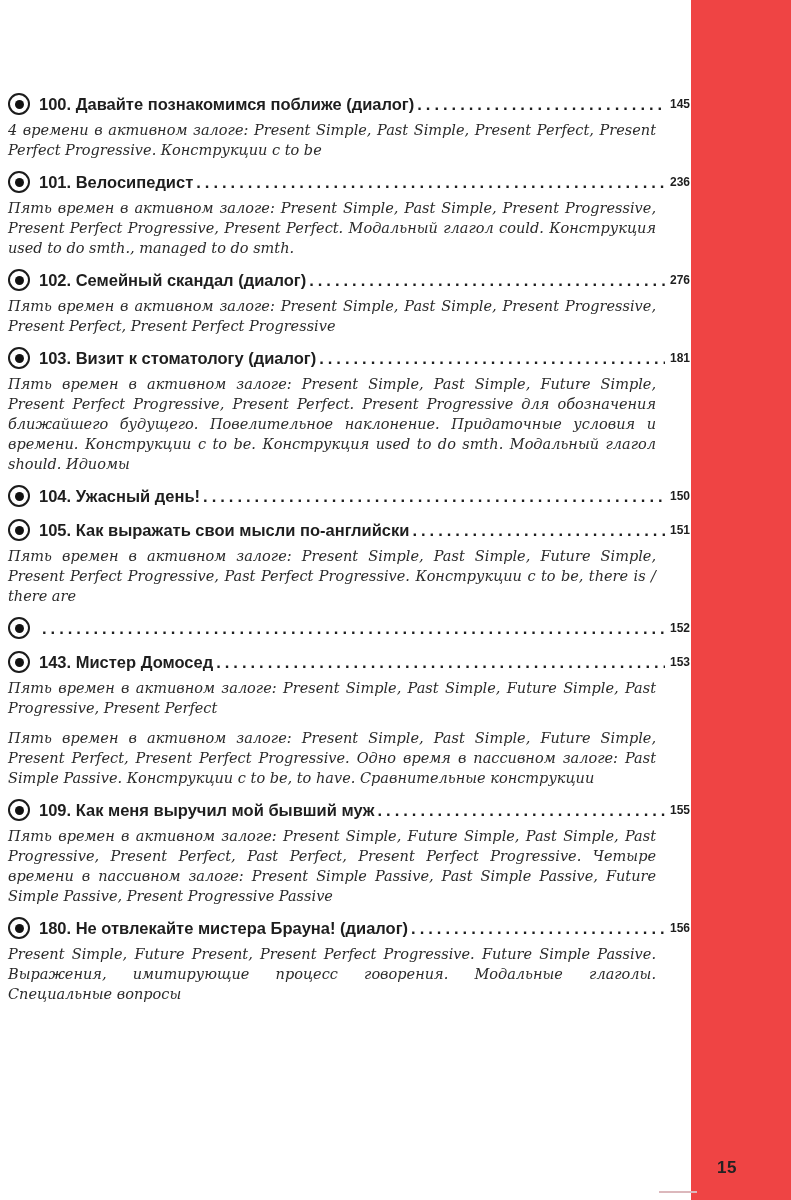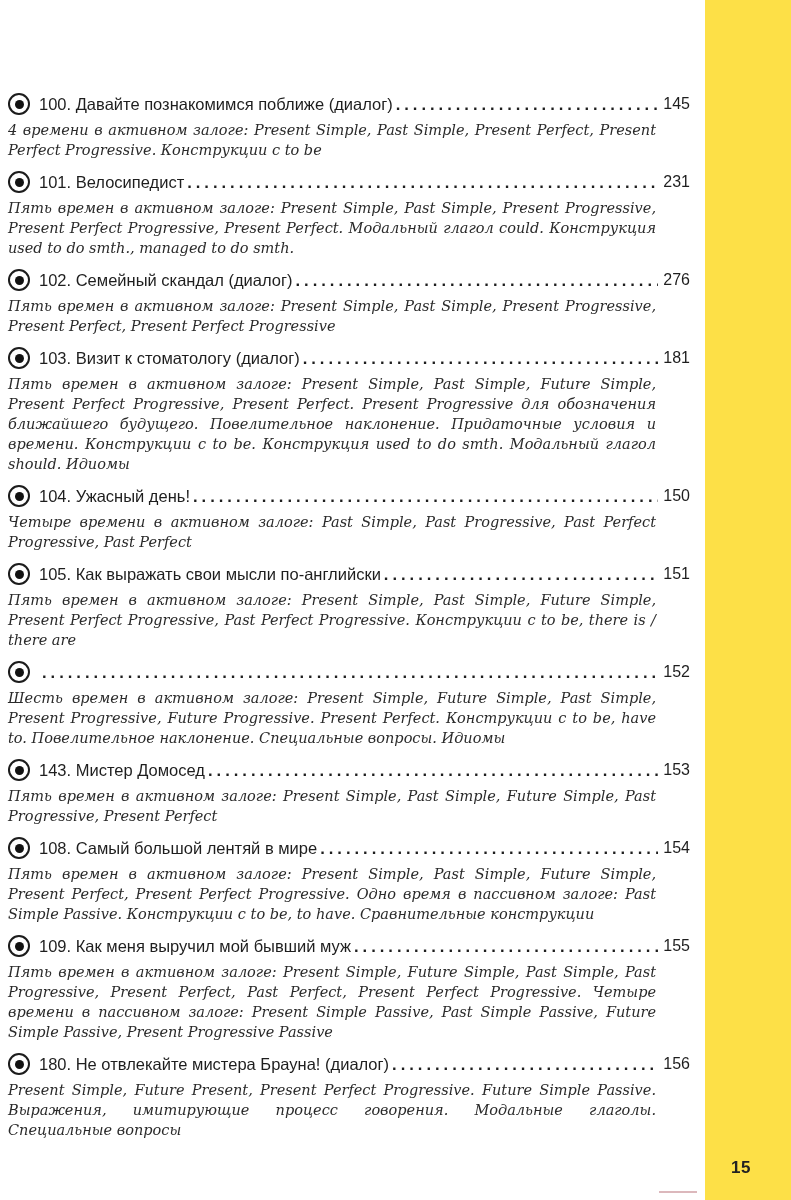--- a/index.html
+++ b/index.html
@@ -6,22 +6,22 @@
   body {
     width: 791px; height: 1200px;
     background: #ffffff;
     position: relative;
     overflow: hidden;
     font-family: "Liberation Sans", sans-serif;
   }
   .page { position: absolute; inset: 0; background: #ffffff; }
   .sidebar {
     position: absolute; top: 0; right: 0;
-    width: 86px; height: 1200px;
-    background: #fde047;
+    width: 100px; height: 1200px;
+    background: #ef4444;
   }
   .folio {
     position: absolute; left: 26px; bottom: 22px;
     font-weight: 700; font-size: 17px; color: #222222;
     letter-spacing: 0.5px;
   }
   .content {
     position: absolute; left: 8px; top: 92px;
     width: 682px;
   }
@@ -36,36 +36,36 @@
     border: 2px solid #1c1c1c; border-radius: 50%;
     display: flex; align-items: center; justify-content: center;
     margin-right: 9px; background: #ffffff;
   }
   .bullet-dot {
     width: 9px; height: 9px;
     background: #121212; border-radius: 50%;
   }
   .entry-title {
     flex: 0 0 auto;
-    font-weight: 400; font-size: 16.5px; color: #1e1e1e;
+    font-weight: 700; font-size: 16.5px; color: #1e1e1e;
     white-space: nowrap;
   }
   .leader {
     flex: 1 1 auto;
     overflow: hidden; white-space: nowrap;
     margin: 0 5px 0 3px;
     font-weight: 700; font-size: 16.5px; color: #1e1e1e;
   }
   .leader::after {
     content: "........................................................................................................................";
     letter-spacing: 4px;
   }
   .entry-page {
     flex: 0 0 auto;
-    font-weight: 400; font-size: 16px; color: #1e1e1e;
+    font-weight: 700; font-size: 12px; color: #1e1e1e;
   }
   .entry-desc {
     margin: 0; width: 648px;
     font-family: "DejaVu Serif", serif;
     font-style: italic;
     font-size: 14.5px; line-height: 20px;
     color: #2a2a2a;
     text-align: justify;
   }
   .red-mark {
@@ -93,21 +93,21 @@
       <p class="entry-desc">4 времени в активном залоге: Present Simple, Past Simple, Present Perfect, Present Perfect Progressive. Конструкции с to be</p>
     </div>
 
     <div class="entry">
       <div class="entry-row">
         <span class="bullet">
             <span class="bullet-dot"></span>
           </span>
         <span class="entry-title">101. Велосипедист</span>
         <span class="leader"></span>
-        <span class="entry-page">231</span>
+        <span class="entry-page">236</span>
       </div>
       <p class="entry-desc">Пять времен в активном залоге: Present Simple, Past Simple, Present Progressive, Present Perfect Progressive, Present Perfect. Модальный глагол could. Конструкция used to do smth., managed to do smth.</p>
     </div>
 
     <div class="entry">
       <div class="entry-row">
         <span class="bullet">
             <span class="bullet-dot"></span>
           </span>
         <span class="entry-title">102. Семейный скандал (диалог)</span>
@@ -131,21 +131,20 @@
 
     <div class="entry">
       <div class="entry-row">
         <span class="bullet">
             <span class="bullet-dot"></span>
           </span>
         <span class="entry-title">104. Ужасный день!</span>
         <span class="leader"></span>
         <span class="entry-page">150</span>
       </div>
-      <p class="entry-desc">Четыре времени в активном залоге: Past Simple, Past Progressive, Past Perfect Progressive, Past Perfect</p>
     </div>
 
     <div class="entry">
       <div class="entry-row">
         <span class="bullet">
             <span class="bullet-dot"></span>
           </span>
         <span class="entry-title">105. Как выражать свои мысли по-английски</span>
         <span class="leader"></span>
         <span class="entry-page">151</span>
@@ -154,44 +153,35 @@
     </div>
 
     <div class="entry">
       <div class="entry-row">
         <span class="bullet">
             <span class="bullet-dot"></span>
           </span>
         <span class="leader"></span>
         <span class="entry-page">152</span>
       </div>
-      <p class="entry-desc">Шесть времен в активном залоге: Present Simple, Future Simple, Past Simple, Present Progressive, Future Progressive. Present Perfect. Конструкции с to be, have to. Повелительное наклонение. Специальные вопросы. Идиомы</p>
     </div>
 
     <div class="entry">
       <div class="entry-row">
         <span class="bullet">
             <span class="bullet-dot"></span>
           </span>
         <span class="entry-title">143. Мистер Домосед</span>
         <span class="leader"></span>
         <span class="entry-page">153</span>
       </div>
       <p class="entry-desc">Пять времен в активном залоге: Present Simple, Past Simple, Future Simple, Past Progressive, Present Perfect</p>
     </div>
 
     <div class="entry">
-      <div class="entry-row">
-        <span class="bullet">
-            <span class="bullet-dot"></span>
-          </span>
-        <span class="entry-title">108. Самый большой лентяй в мире</span>
-        <span class="leader"></span>
-        <span class="entry-page">154</span>
-      </div>
       <p class="entry-desc">Пять времен в активном залоге: Present Simple, Past Simple, Future Simple, Present Perfect, Present Perfect Progressive. Одно время в пассивном залоге: Past Simple Passive. Конструкции с to be, to have. Сравнительные конструкции</p>
     </div>
 
     <div class="entry">
       <div class="entry-row">
         <span class="bullet">
             <span class="bullet-dot"></span>
           </span>
         <span class="entry-title">109. Как меня выручил мой бывший муж</span>
         <span class="leader"></span>

